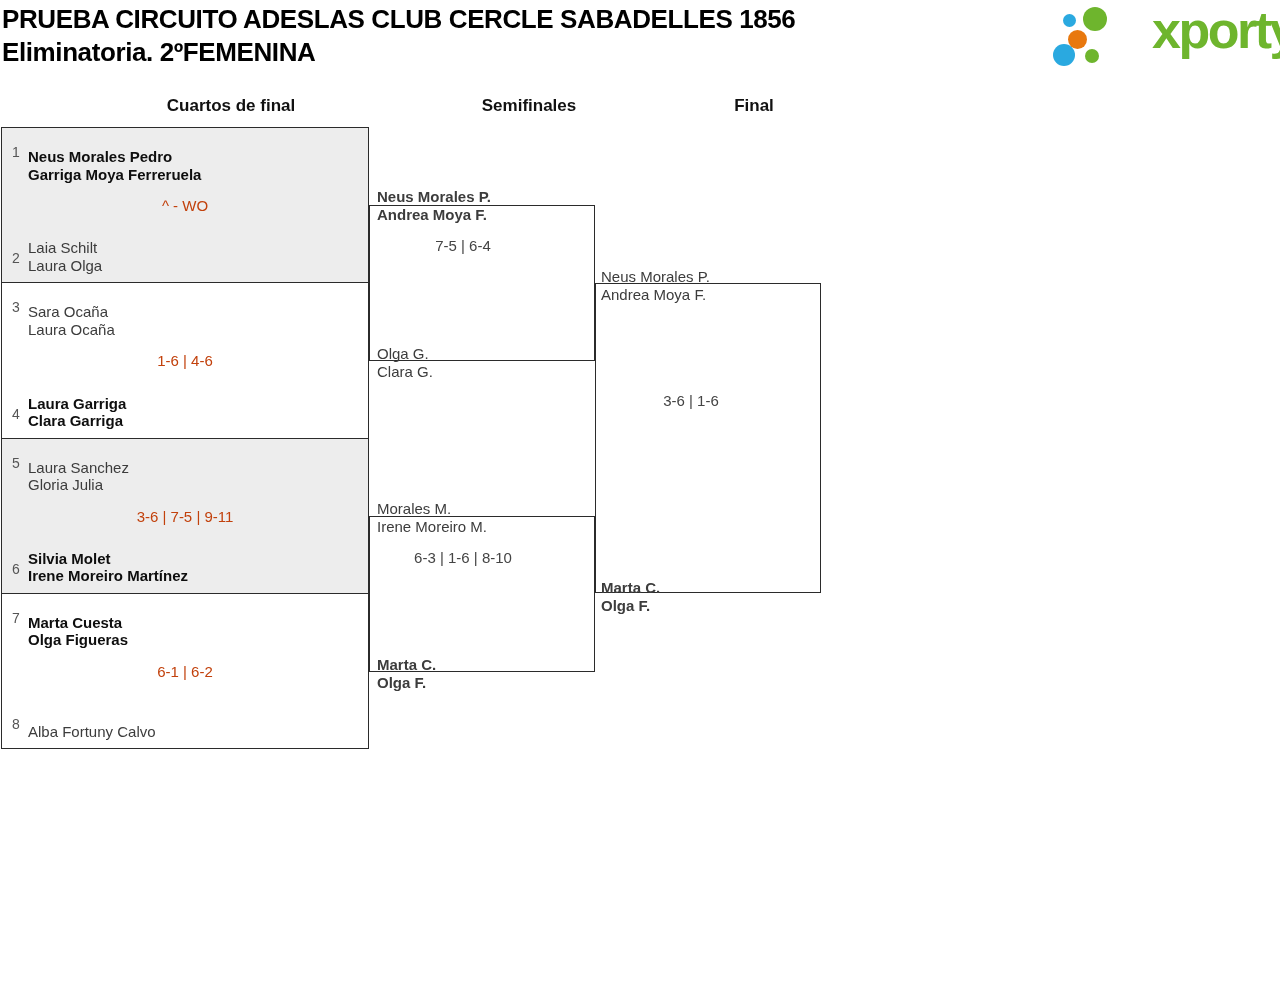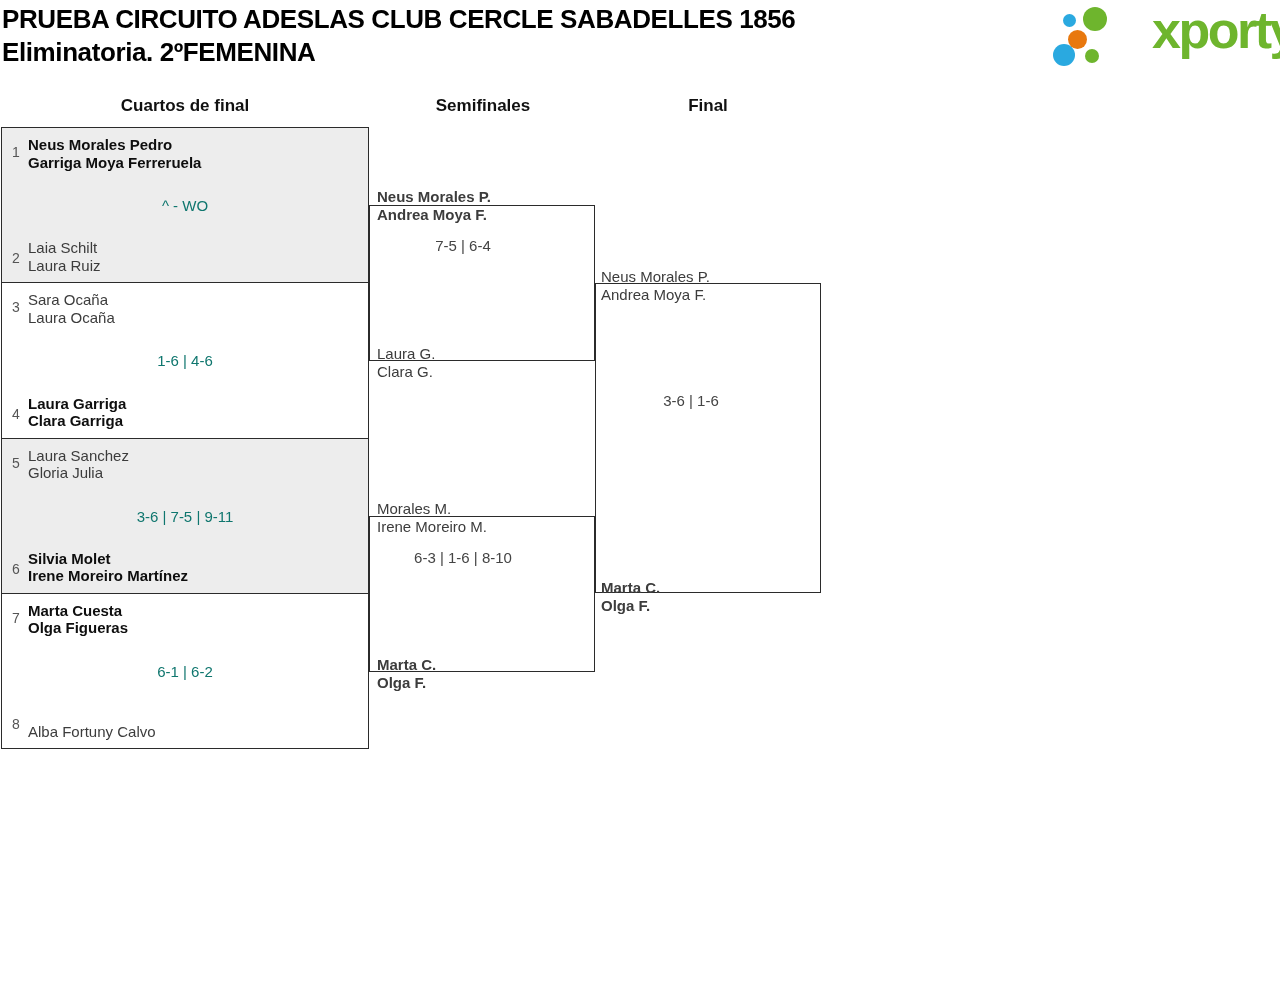--- a/index.html
+++ b/index.html
@@ -11,38 +11,38 @@
   .logo{left:1048px;top:0;width:232px;height:76px;cursor:pointer;}
   .dot{position:absolute;border-radius:50%;}
   .dot-blue-sm{left:15px;top:14px;width:13px;height:13px;background:#2aa9e0;}
   .dot-green-lg{left:35px;top:7px;width:24px;height:24px;background:#6eb52d;}
   .dot-orange{left:20px;top:30px;width:19px;height:19px;background:#e8780e;}
   .dot-blue-lg{left:5px;top:44px;width:22px;height:22px;background:#2aa9e0;}
   .dot-green-sm{left:37px;top:49px;width:14px;height:14px;background:#6eb52d;}
   .logo-text{position:absolute;left:62px;top:0px;font-size:52px;font-weight:800;color:#6eb52d;letter-spacing:-2.5px;margin-left:42px;}
 
   
-  .round-header{top:96px;text-align:center;font-size:17px;font-weight:600;color:#111;}
+  .round-header{top:96px;text-align:center;font-size:17px;font-weight:600;color:#111;margin-left:46px;}
   .rh-qf{left:0;width:370px;}
   .rh-sf{left:370px;width:226px;}
   .rh-f{left:595px;width:226px;}
 
   
   .qf-col{left:1px;top:127px;width:368px;height:622px;border:1.5px solid #2b2b2b;box-sizing:border-box;display:flex;flex-direction:column;}
   .qf-block{position:relative;flex:1;background:#fff;}
   .qf-block + .qf-block{border-top:1.5px solid #2b2b2b;}
   .qf-block.gray{background:#ededed;}
   .seed{position:absolute;left:5px;width:18px;text-align:center;font-size:14px;color:#555;}
   .seed.s-top{top:16px;}
   .seed.s-bottom{bottom:16px;}
   .team{position:absolute;left:26px;right:6px;font-size:15px;line-height:17.5px;color:#3c3c3c;}
-  .team.t-top{top:8px;}
+  .team.t-top{top:20px;}
   .team.t-bottom{bottom:8px;}
   .bold{font-weight:700;color:#0e0e0e;}
-  .score{position:absolute;left:0;right:0;text-align:center;font-size:15px;color:#0f766e;}
+  .score{position:absolute;left:0;right:0;text-align:center;font-size:15px;color:#c2410c;}
   .qf-block .score{top:50%;transform:translateY(-50%);}
 
   
   .match-box{border:1.5px solid #2b2b2b;box-sizing:border-box;background:transparent;}
   .sf1-box{left:369px;top:205px;width:226px;height:156px;}
   .sf2-box{left:369px;top:516px;width:226px;height:156px;}
   .final-box{left:595px;top:283px;width:226px;height:310px;}
 
   .float-team{position:absolute;font-size:15px;line-height:18px;color:#3c3c3c;margin-top:42px;}
   .float-score{position:absolute;text-align:center;font-size:15px;color:#444;}
@@ -75,21 +75,21 @@
   <div class="qf-block gray">
     <span class="seed s-top">1</span>
     <div class="team t-top bold">
       <div>Neus Morales Pedro</div>
       <div>Garriga Moya Ferreruela</div>
     </div>
     <div class="score">^ - WO</div>
     <span class="seed s-bottom">2</span>
     <div class="team t-bottom">
       <div>Laia Schilt</div>
-      <div>Laura Ruiz</div>
+      <div>Laura Olga</div>
     </div>
   </div>
 
   <div class="qf-block">
     <span class="seed s-top">3</span>
     <div class="team t-top">
       <div>Sara Ocaña</div>
       <div>Laura Ocaña</div>
     </div>
     <div class="score">1-6 | 4-6</div>
@@ -129,21 +129,21 @@
 
 </div>
 
 <div class="abs float-team bold" style="left:377px;top:146px;">
   <div>Neus Morales P.</div>
   <div>Andrea Moya F.</div>
 </div>
 <div class="abs match-box sf1-box"></div>
 <div class="abs float-score fs-sf" style="top:237px;">7-5 | 6-4</div>
 <div class="abs float-team" style="left:377px;top:303px;">
-  <div>Laura G.</div>
+  <div>Olga G.</div>
   <div>Clara G.</div>
 </div>
 
 <div class="abs float-team" style="left:377px;top:458px;">
   <div>Morales M.</div>
   <div>Irene Moreiro M.</div>
 </div>
 <div class="abs match-box sf2-box"></div>
 <div class="abs float-score fs-sf" style="top:549px;">6-3 | 1-6 | 8-10</div>
 <div class="abs float-team bold" style="left:377px;top:614px;">

